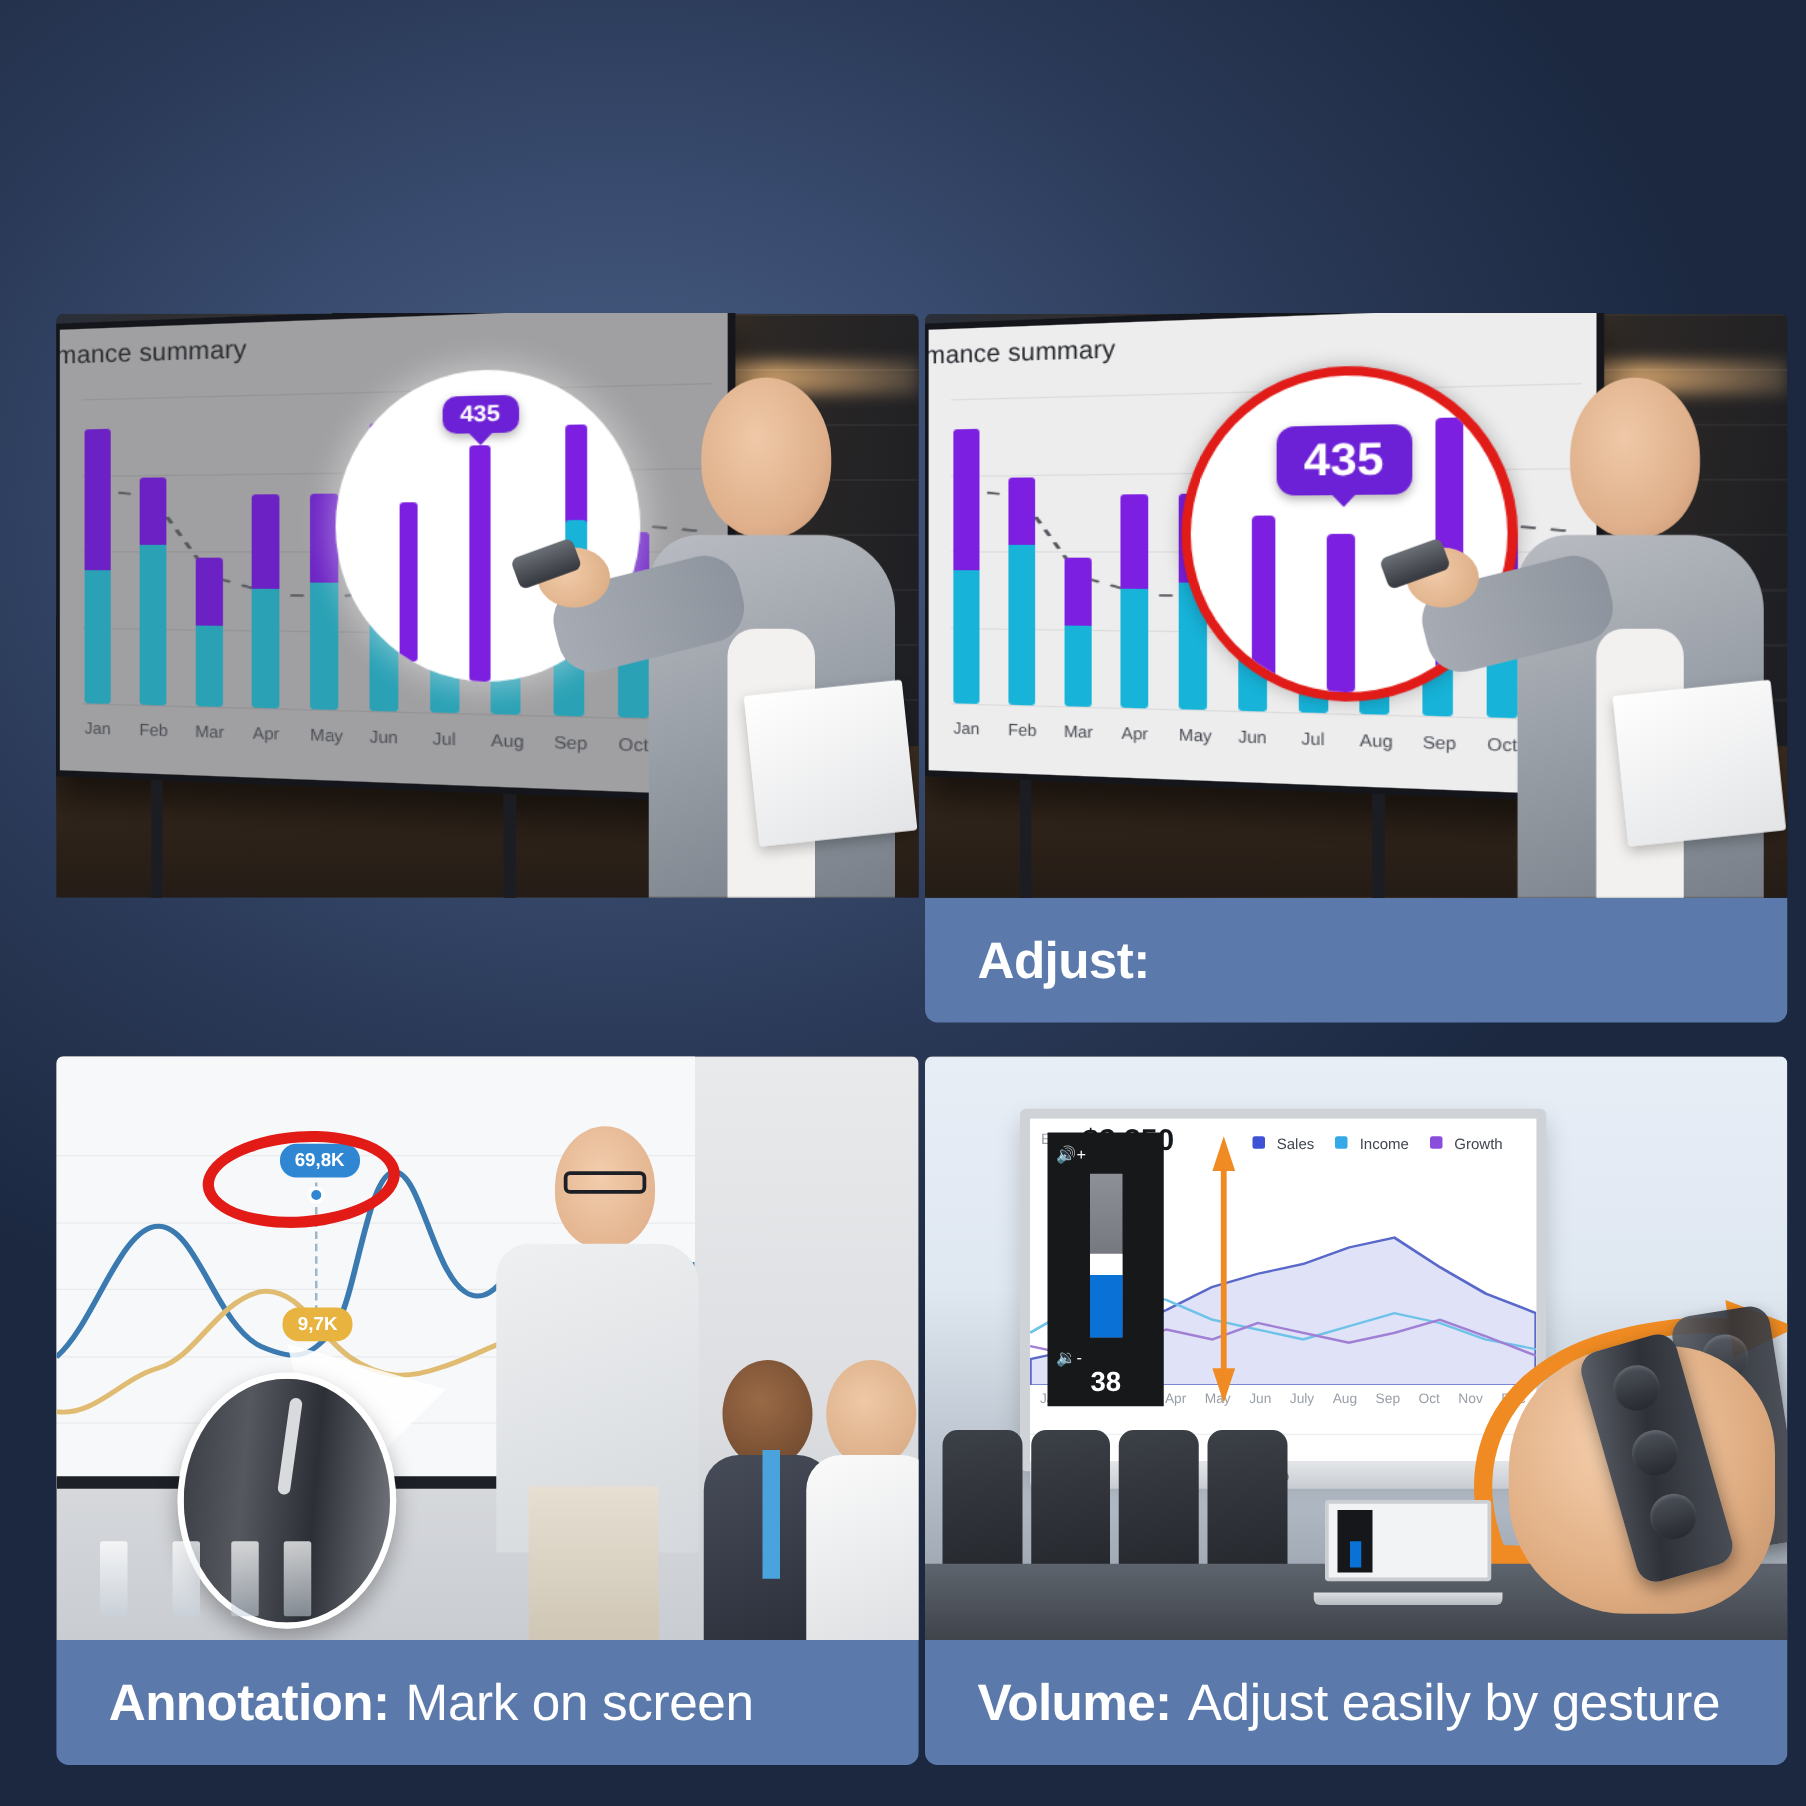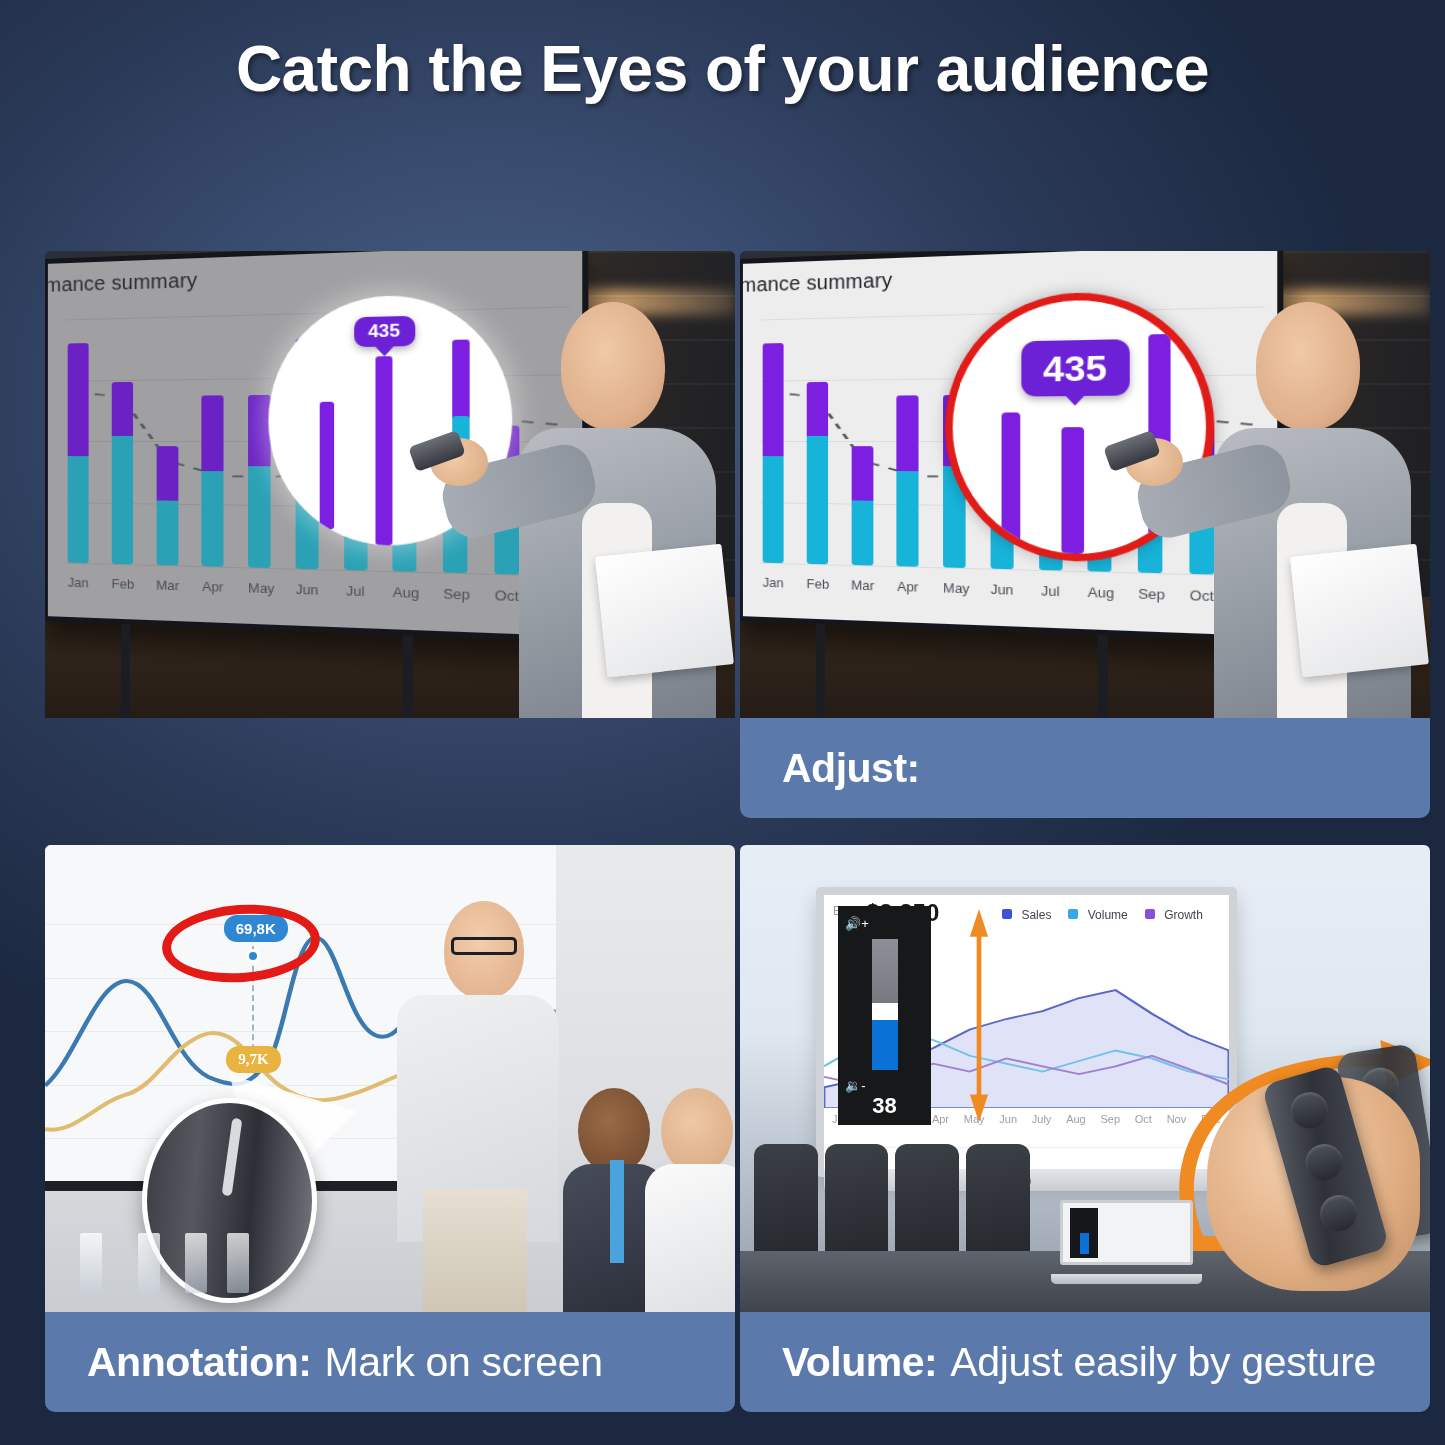--- a/index.html
+++ b/index.html
@@ -249,21 +249,21 @@
   .redring {
     position:absolute; left:23%; top:18%; width:31%; height:23%;
     border:9px solid #e21b17; border-radius:50%;
     transform: rotate(-4deg);
   }
   .pill {
     position:absolute; color:#fff; font-size:15px; font-weight:600;
     border-radius:13px; padding:5px 12px;
   }
   .pill.blue { background:#2f87d4; }
-  .pill.gold { background:#e8b33f;font-family:Liberation Serif, serif; }
+  .pill.gold { background:#e8b33f; }
   .vline { position:absolute; width:0; border-left:2px dashed #9fb6c9; }
   .pointdot { position:absolute; width:14px; height:14px; border-radius:50%; background:#2f87d4; border:3px solid #fff; }
 
   .zoomcirc {
     position:absolute; left:14%; bottom:2%; width:175px; height:205px;
     border-radius:50%; border:5px solid #ffffff;
     background: linear-gradient(95deg,#3a3d44 0%, #55585f 30%, #2c2f35 62%, #75787f 100%);
     box-shadow: 0 8px 18px rgba(0,0,0,.3);
     overflow:hidden;
   }
@@ -372,21 +372,20 @@
     width:46%; padding-top:46%; border-radius:50%;
     background: linear-gradient(180deg,#4c5058,#272a30); box-shadow: inset 0 2px 3px rgba(255,255,255,.15); }
   .remote i.b1 { top:10%; }
   .remote i.b2 { top:38%; }
   .remote i.b3 { top:66%; }
 </style>
 </head>
 <body>
 
 <div class="hero-title">
-  <span>Catch the Eyes of your audience</span>
 </div>
 
 <div class="grid">
 
   <div class="card">
     <div class="photo dim">
       <div class="room"></div>
       <div class="wall-panels"></div>
       <div class="floor"></div>
 
@@ -680,21 +679,21 @@
           <div class="earn">Earnings</div>
           <div class="earnval">$3,250</div>
 
           <div class="legend4">
             <span>
               <i class="sw" style="background:#3d52d5"></i>
               <span>Sales</span>
             </span>
             <span>
               <i class="sw" style="background:#35a8e8"></i>
-              <span>Volume</span>
+              <span>Income</span>
             </span>
             <span>
               <i class="sw" style="background:#8b4ddb"></i>
               <span>Growth</span>
             </span>
           </div>
 
           <svg class="area" viewBox="0 0 100 50" preserveAspectRatio="none">
             <path d="M0,42 L9,39 L18,33 L27,27 L36,20 L45,16 L54,13 L63,8 L72,5 L81,14 L90,22 L100,28 L100,50 L0,50 Z" fill="#3d52d5" fill-opacity="0.16" stroke="#5a68c9" stroke-width="0.7"></path>
             <path d="M0,34 L9,26 L18,21 L27,24 L36,30 L45,33 L54,36 L63,32 L72,28 L81,31 L90,36 L100,39" fill="none" stroke="#6fc2e8" stroke-width="0.7"></path>

